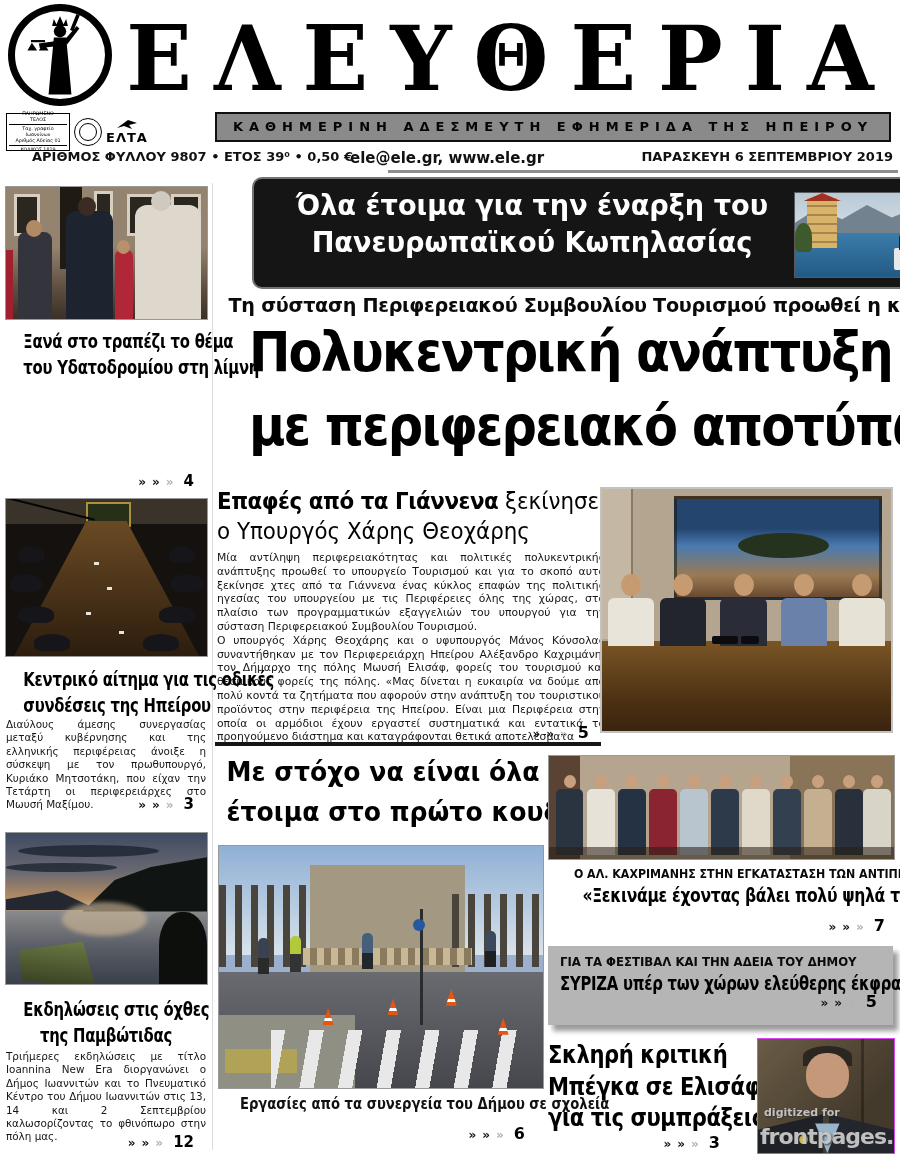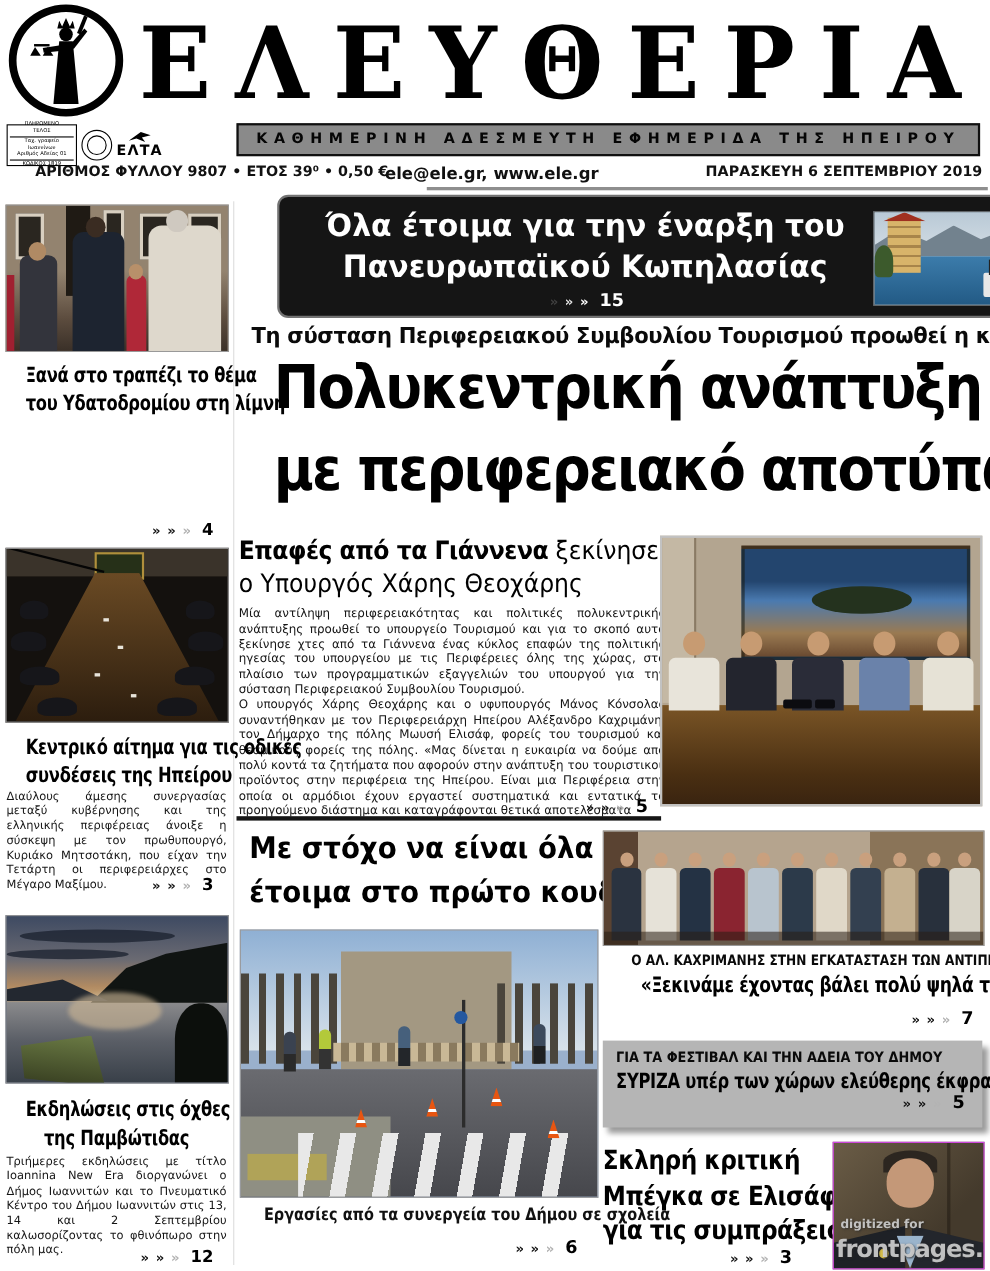--- a/index.html
+++ b/index.html
@@ -252,23 +252,20 @@
   <div class="abs contact-line">ele@ele.gr, www.ele.gr</div>
   <div class="abs date-line">ΠΑΡΑΣΚΕΥΗ 6 ΣΕΠΤΕΜΒΡΙΟΥ 2019</div>
   <div class="abs rule-right"></div>
   <div class="abs col-rule"></div>
 
   <div class="abs banner">
     <div class="abs btxt">
       <div>Όλα έτοιμα για την έναρξη του</div>
       <div>Πανευρωπαϊκού Κωπηλασίας</div>
     </div>
-    <div class="abs jump bjump">
-      <span class="ch c1">»</span><span class="ch c2">»</span><span class="ch c3">»</span><span class="pnum">15</span>
-    </div>
     <div class="abs bphoto">
       <div class="ph bp-sky"></div>
       <div class="ph bp-mtn"></div>
       <div class="ph bp-water"></div>
       <div class="ph bp-tower"></div>
       <div class="ph bp-roof"></div>
       <div class="ph bp-tree"></div>
       <div class="ph bp-boat"></div>
     </div>
   </div>
@@ -473,21 +470,21 @@
     <div class="ph mb-fig" style="right:2%;top:48%;width:16%;"></div>
     <div class="ph mb-fig" style="right:6%;top:68%;width:18%;"></div>
     <div class="ph mb-fig" style="right:14%;top:86%;width:18%;"></div>
     <div class="ph mb-paper" style="left:44%;top:40%;"></div>
     <div class="ph mb-paper" style="left:50%;top:56%;"></div>
     <div class="ph mb-paper" style="left:40%;top:72%;"></div>
     <div class="ph mb-paper" style="left:56%;top:84%;"></div>
   </div>
   <div class="abs ltitle" style="top:666px;">Κεντρικό αίτημα για τις οδικές</div>
   <div class="abs ltitle" style="top:692px;">συνδέσεις της Ηπείρου</div>
-  <div class="abs lbody" style="top:718px;">Διαύλους άμεσης συνεργασίας μεταξύ κυβέρνησης και της ελληνικής περιφέρειας άνοιξε η σύσκεψη με τον πρωθυπουργό, Κυριάκο Μητσοτάκη, που είχαν την Τετάρτη οι περιφερειάρχες στο Μέγαρο Μαξίμου.</div>
+  <div class="abs lbody" style="top:718px;">Διαύλους άμεσης συνεργασίας μεταξύ κυβέρνησης και της ελληνικής περιφέρειας άνοιξε η σύσκεψη με τον πρωθυπουργό, Κυριάκο Μητσοτάκη, που είχαν την Τετάρτη οι περιφερειάρχες στο Μωυσή Μαξίμου.</div>
   <div class="abs jump ljump" style="top:794px;">
     <span class="ch c1">»</span><span class="ch c2">»</span><span class="ch c3">»</span><span class="pnum">3</span>
   </div>
 
   <div class="abs lphoto lp-c">
     <div class="ph lc-sky"></div>
     <div class="ph lc-cloud" style="left:6%;top:8%;width:70%;height:8%;"></div>
     <div class="ph lc-cloud" style="left:0;top:20%;width:55%;height:6%;"></div>
     <div class="ph lc-mtnR"></div>
     <div class="ph lc-mtnL"></div>

